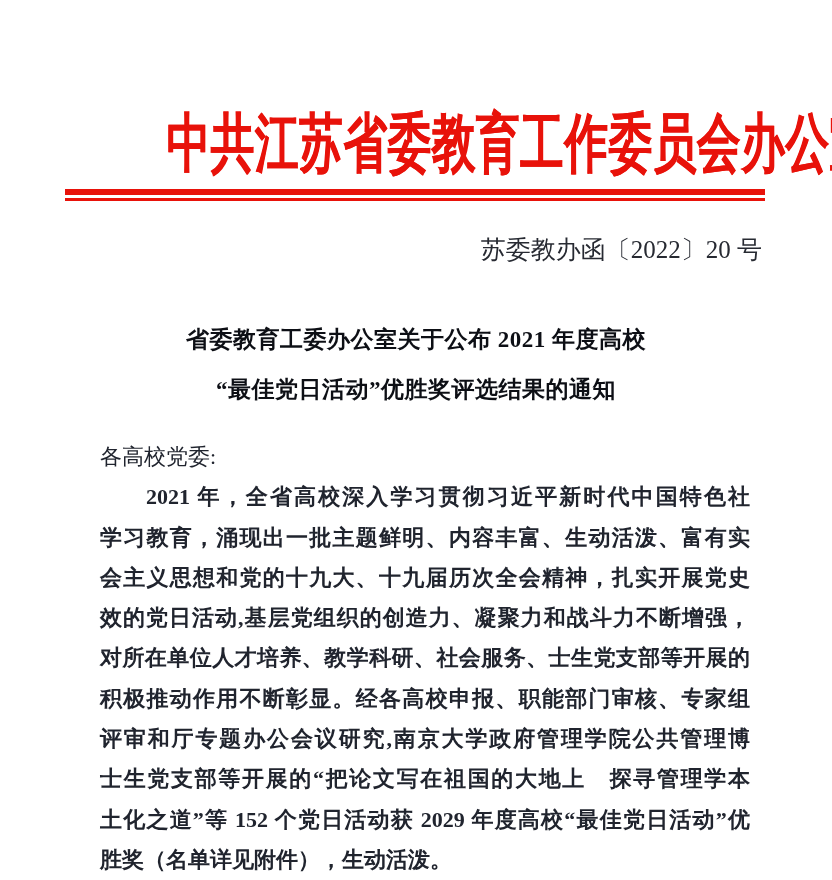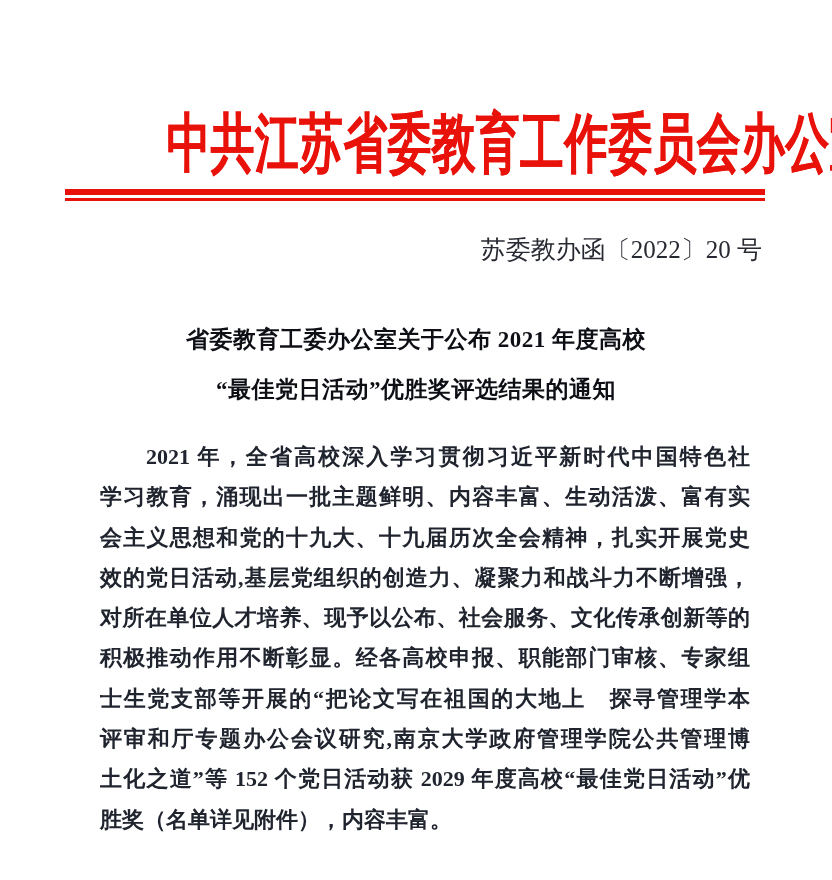--- a/index.html
+++ b/index.html
@@ -91,25 +91,26 @@
   </div>
 
   <div class="doc-number">苏委教办函〔2022〕20 号</div>
 
   <div class="doc-title">
     <div>省委教育工委办公室关于公布 2021 年度高校</div>
     <div>“最佳党日活动”优胜奖评选结果的通知</div>
   </div>
 
   <div class="body-block">
+    <div class="salutation">各高校党委:</div>
     <div class="body-line indent">2021 年，全省高校深入学习贯彻习近平新时代中国特色社</div>
     <div class="body-line">学习教育，涌现出一批主题鲜明、内容丰富、生动活泼、富有实</div>
     <div class="body-line">会主义思想和党的十九大、十九届历次全会精神，扎实开展党史</div>
     <div class="body-line">效的党日活动,基层党组织的创造力、凝聚力和战斗力不断增强，</div>
-    <div class="body-line">对所在单位人才培养、现予以公布、社会服务、文化传承创新等的</div>
+    <div class="body-line">对所在单位人才培养、教学科研、社会服务、士生党支部等开展的</div>
     <div class="body-line">积极推动作用不断彰显。经各高校申报、职能部门审核、专家组</div>
+    <div class="body-line">评审和厅专题办公会议研究,南京大学政府管理学院公共管理博</div>
     <div class="body-line">士生党支部等开展的“把论文写在祖国的大地上　探寻管理学本</div>
-    <div class="body-line">评审和厅专题办公会议研究,南京大学政府管理学院公共管理博</div>
     <div class="body-line">土化之道”等 152 个党日活动获 2029 年度高校“最佳党日活动”优</div>
-    <div class="body-line last">胜奖（名单详见附件），内容丰富。</div>
+    <div class="body-line last">胜奖（名单详见附件），生动活泼。</div>
   </div>
 
 </div>
 
 </body></html>

